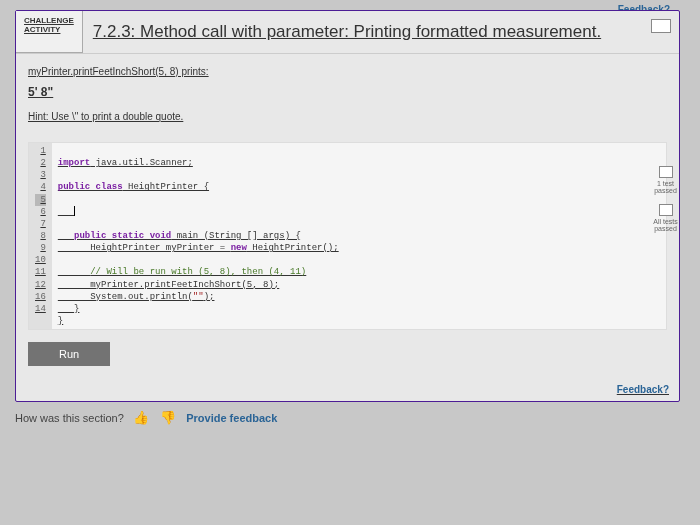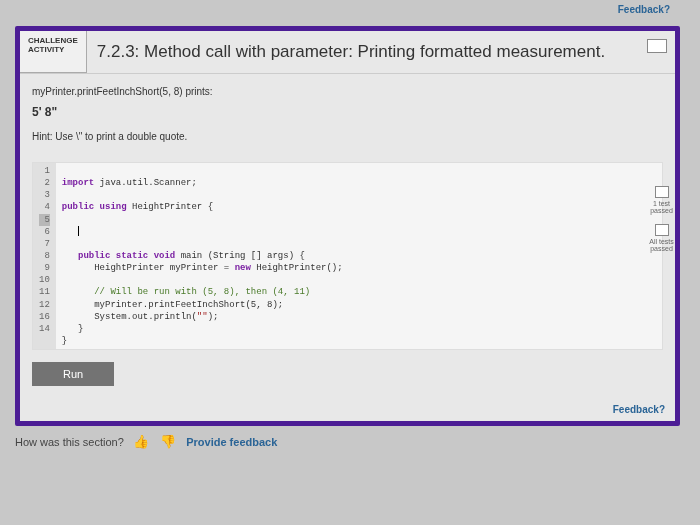--- a/index.html
+++ b/index.html
@@ -7,24 +7,25 @@
     font-family: Arial, sans-serif;
     background: #c8c8c8;
     width: 700px;
     height: 525px;
     overflow: hidden;
     font-size: 11px;
     color: #333;
   }
   .outer {
     background: #e8e8e8;
-    margin: 26px 20px 0 15px;
-    border: 5px solid #4c1d95;
+    margin: 10px 20px 0 15px;
+    border: 1px solid #4c1d95;
     border-radius: 2px;
     position: relative;
+    text-decoration: underline;
   }
   .feedback-top {
     position: absolute;
     top: -18px;
     right: 5px;
     color: #2a6496;
     font-size: 10px;
     font-weight: bold;
   }
   .header-row {
@@ -181,21 +182,21 @@
         <div>9</div>
         <div>10</div>
         <div>11</div>
         <div>12</div>
         <div>16</div>
         <div>14</div>
     </div>
     <div class="code">
 <span><span class="kw">import</span> java.util.Scanner;</span>
 <span></span>
-<span><span class="kw">public using</span> HeightPrinter {</span>
+<span><span class="kw">public class</span> HeightPrinter {</span>
 <span></span>
 <span>   <span class="cursor"></span></span>
 <span></span>
 <span>   <span class="kw">public static void</span> main (String [] args) {</span>
 <span>      HeightPrinter myPrinter = <span class="kw">new</span> HeightPrinter();</span>
 <span></span>
 <span>      <span class="cm">// Will be run with (5, 8), then (4, 11)</span></span>
 <span>      myPrinter.printFeetInchShort(5, 8);</span>
 <span>      System.out.println(<span class="str">""</span>);</span>
 <span>   }</span>

